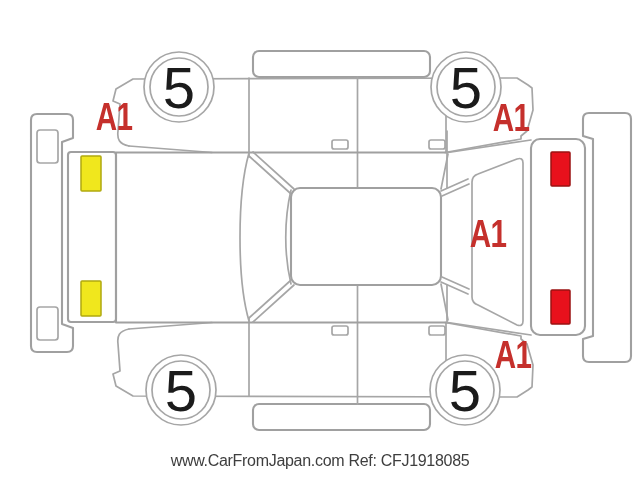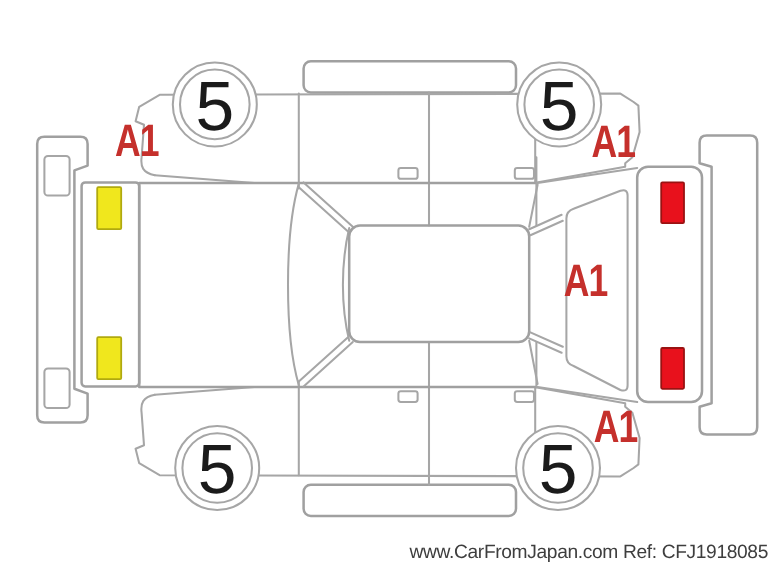--- a/index.html
+++ b/index.html
@@ -7,21 +7,21 @@
        font-family:"Liberation Sans", sans-serif;}
   .stage{position:absolute;left:0;top:0;width:640px;height:480px;}
   svg{display:block;}
   .ln{fill:none;stroke:#a6a6a6;stroke-width:1.7;stroke-linejoin:round;stroke-linecap:round;}
   .ln2{fill:none;stroke:#a0a0a0;stroke-width:2.1;stroke-linejoin:round;stroke-linecap:round;}
   .whitefill{fill:#ffffff;}
   .tire-num{font-family:"Liberation Sans", sans-serif;font-size:58px;font-weight:400;
             fill:#1b1b1b;text-anchor:middle;}
   .mark{font-family:"Liberation Sans", sans-serif;font-size:38px;font-weight:bold;
         text-anchor:middle;letter-spacing:-1px;}
-  .caption{position:absolute;left:0;right:0;top:452px;text-align:right;
+  .caption{position:absolute;left:0;right:0;top:452px;text-align:center;
            font-size:16px;letter-spacing:-0.3px;color:#3e3e3e;}
 </style>
 </head>
 <body>
 
 <div class="stage">
 <svg width="640" height="480" viewBox="0 0 640 480">
 
   <g>
     <rect x="253" y="51" width="177" height="26" rx="6" class="ln2 whitefill"></rect>

